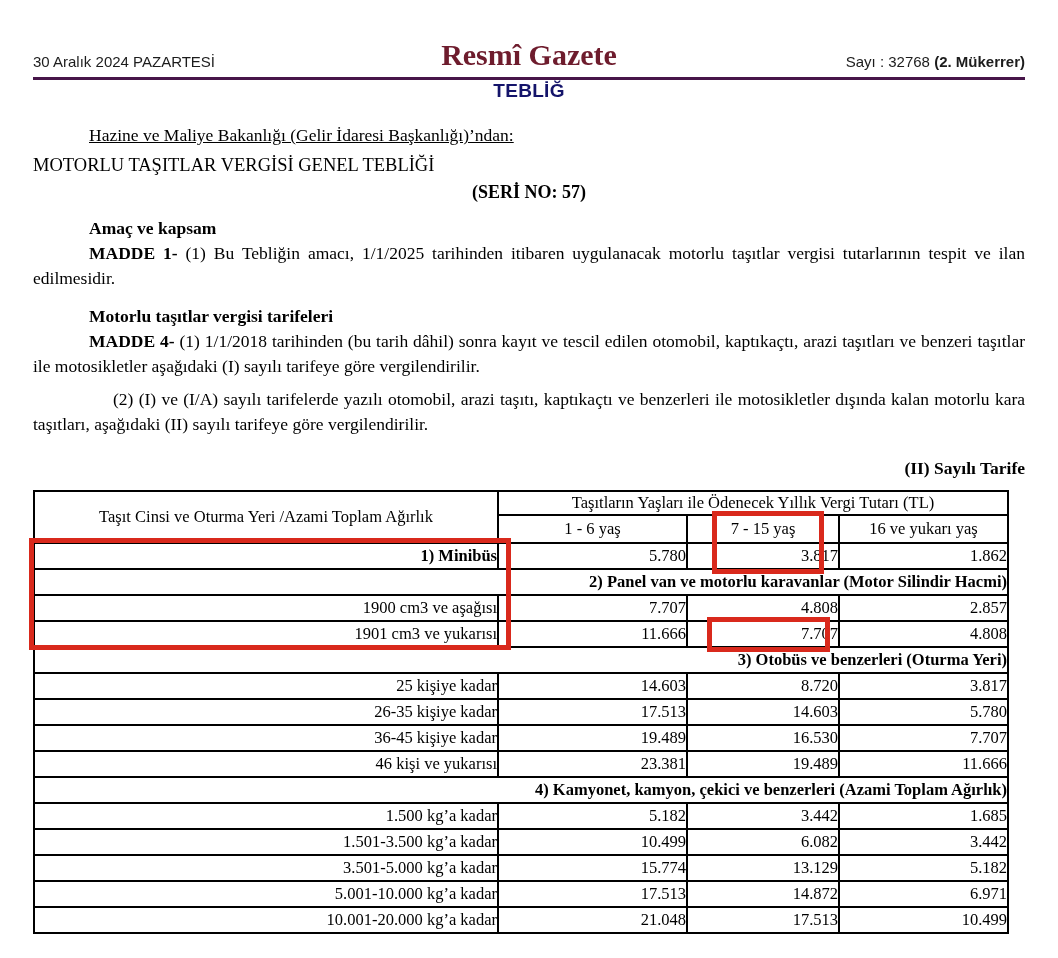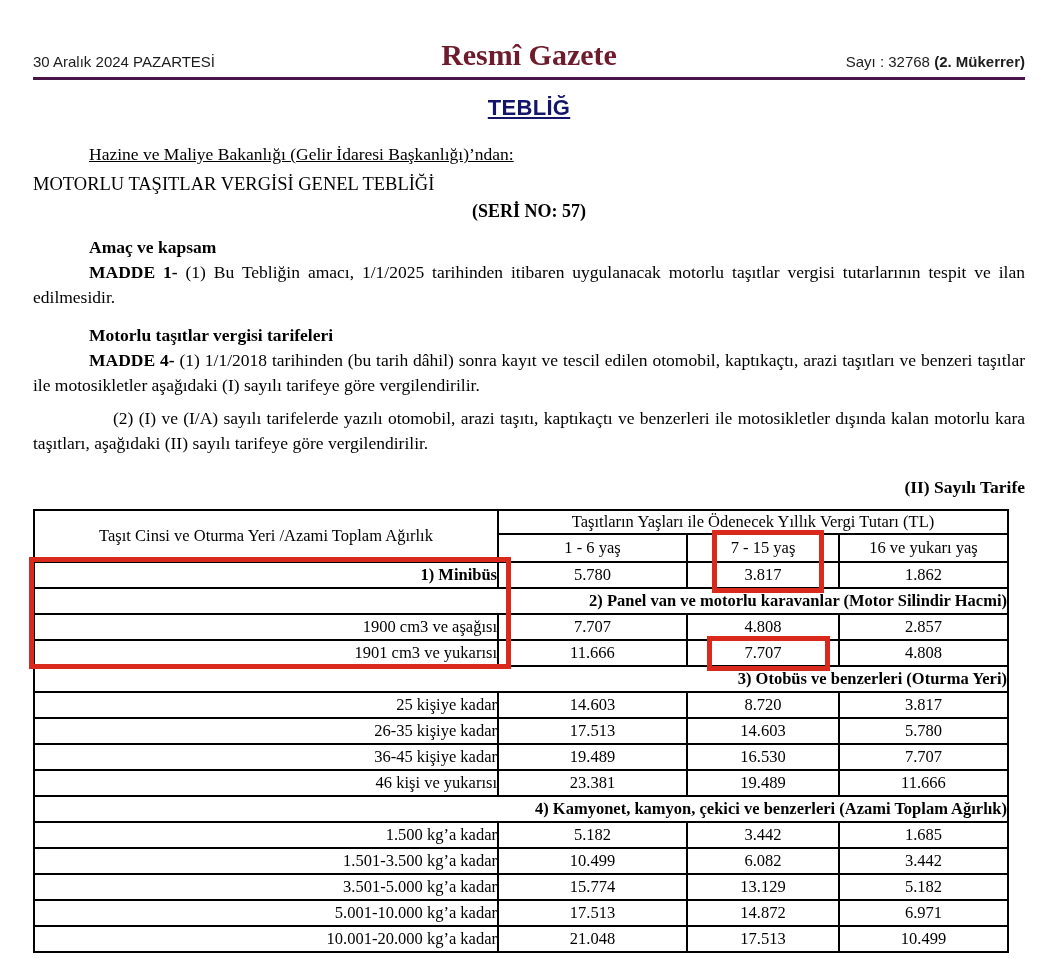--- a/index.html
+++ b/index.html
@@ -19,23 +19,23 @@
   .masthead .mid   { flex:0 0 auto; text-align:left; }
   .masthead .right { flex:1; text-align:right; }
   .gazette-title {
     font-family:"Liberation Serif", serif; font-weight:bold;
     font-size:30px; line-height:1; color:#6e1c2d;
   }
   .issue-bold { font-weight:bold; }
   .rule { height:3px; background:#471549; margin-top:7px; }
 
   .section-heading {
-    text-align:center; margin-top:15px;
+    text-align:center; 
     font-family:"Liberation Sans", sans-serif; font-weight:bold;
-    font-size:22px; color:#14146a; letter-spacing:0.3px;text-decoration:underline;
+    font-size:19px; color:#14146a; letter-spacing:0.3px;
   }
 
   .from-line { margin-top:23px; padding-left:56px; font-size:17.5px; }
   .from-line span { text-decoration:underline; }
 
   .doc-title { text-align:left; font-weight:normal; font-size:18.5px; margin-top:9px; }
   .doc-sub   { text-align:center; font-weight:bold; font-size:18px;   margin-top:6px; }
 
   .lead-heading { font-weight:bold; font-size:17.5px; padding-left:56px; margin-top:13px; line-height:25px; }
   .para { font-size:17.5px; line-height:25px; text-align:justify; text-indent:56px; margin:0; }
@@ -45,21 +45,21 @@
   .table-title { text-align:right; font-weight:bold; font-size:17.5px; margin-top:21px; }
 
   .table-wrap { position:relative; margin-top:11px; }
   table { border-collapse:collapse; table-layout:fixed; width:974px; }
   th, td { border:2px solid #000; font-weight:normal; font-size:16.5px; padding:0; overflow:hidden; }
   thead th { text-align:center; }
   th.group-h { height:22px; }
   th.col1-h  { }
   tr.age-row th { height:26px; }
   td.label { text-align:right; padding-left:8px; height:24px; }
-  td.val   { text-align:center; height:24px;border-radius:12px; }
+  td.val   { text-align:right; height:24px; }
   .section-bold { font-weight:bold; }
 
   
   .hl {
     position:absolute; border:5px solid #d9291c;
     box-sizing:border-box; pointer-events:none; background:transparent;
   }
   #hl-rows  { left:-4px;  top:48px;  width:482px; height:112px; }
   #hl-age   { left:679px; top:21px;  width:112px; height:63px;  }
   #hl-cell  { left:674px; top:127px; width:123px; height:35px;  }

